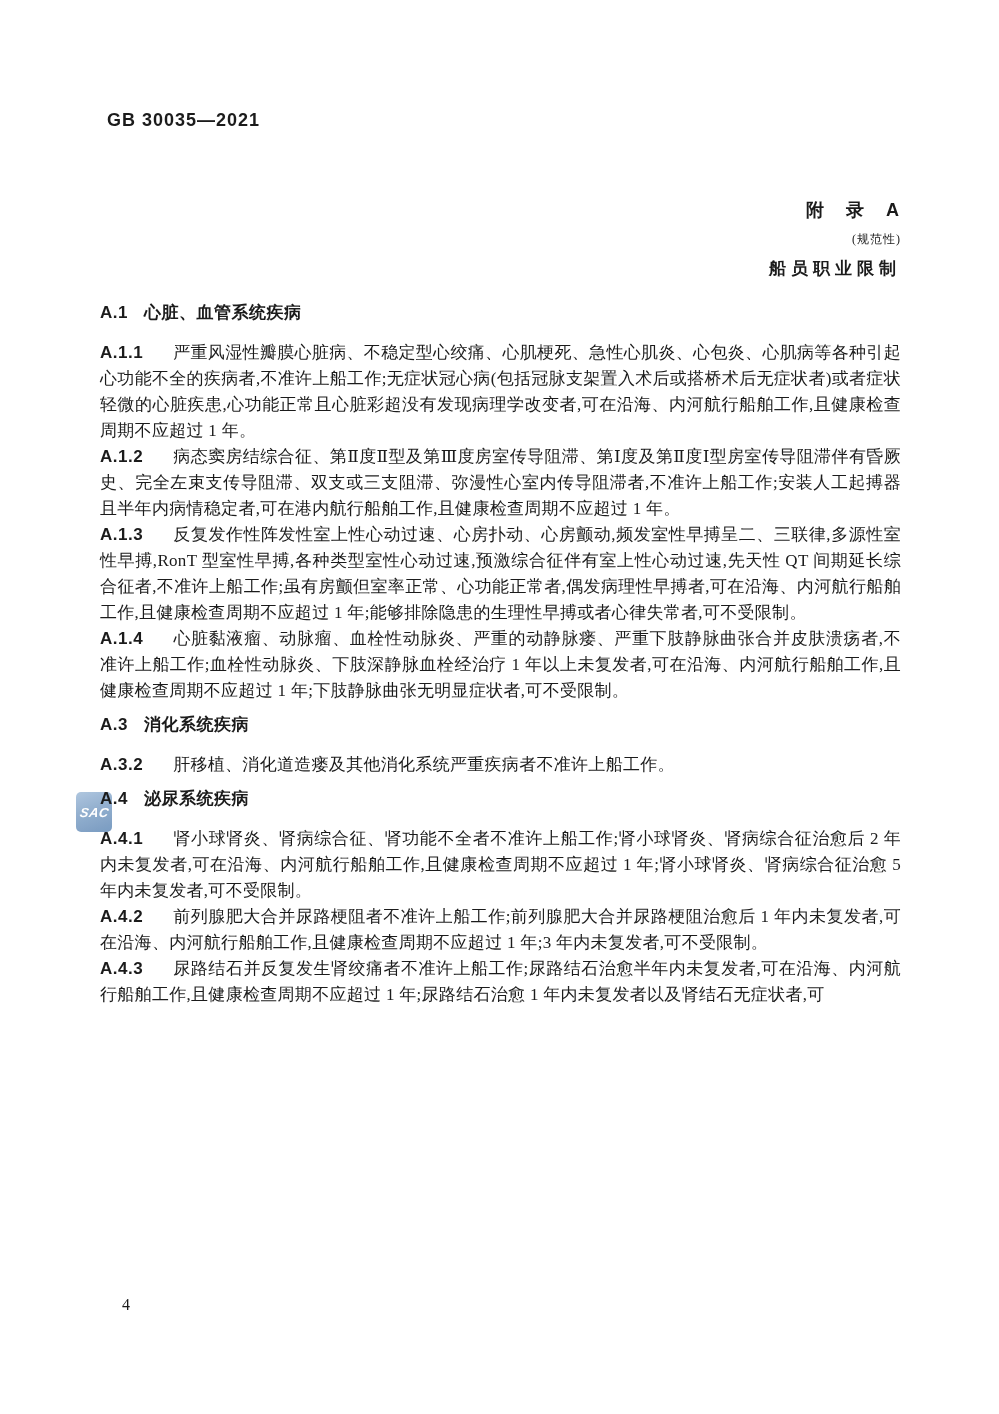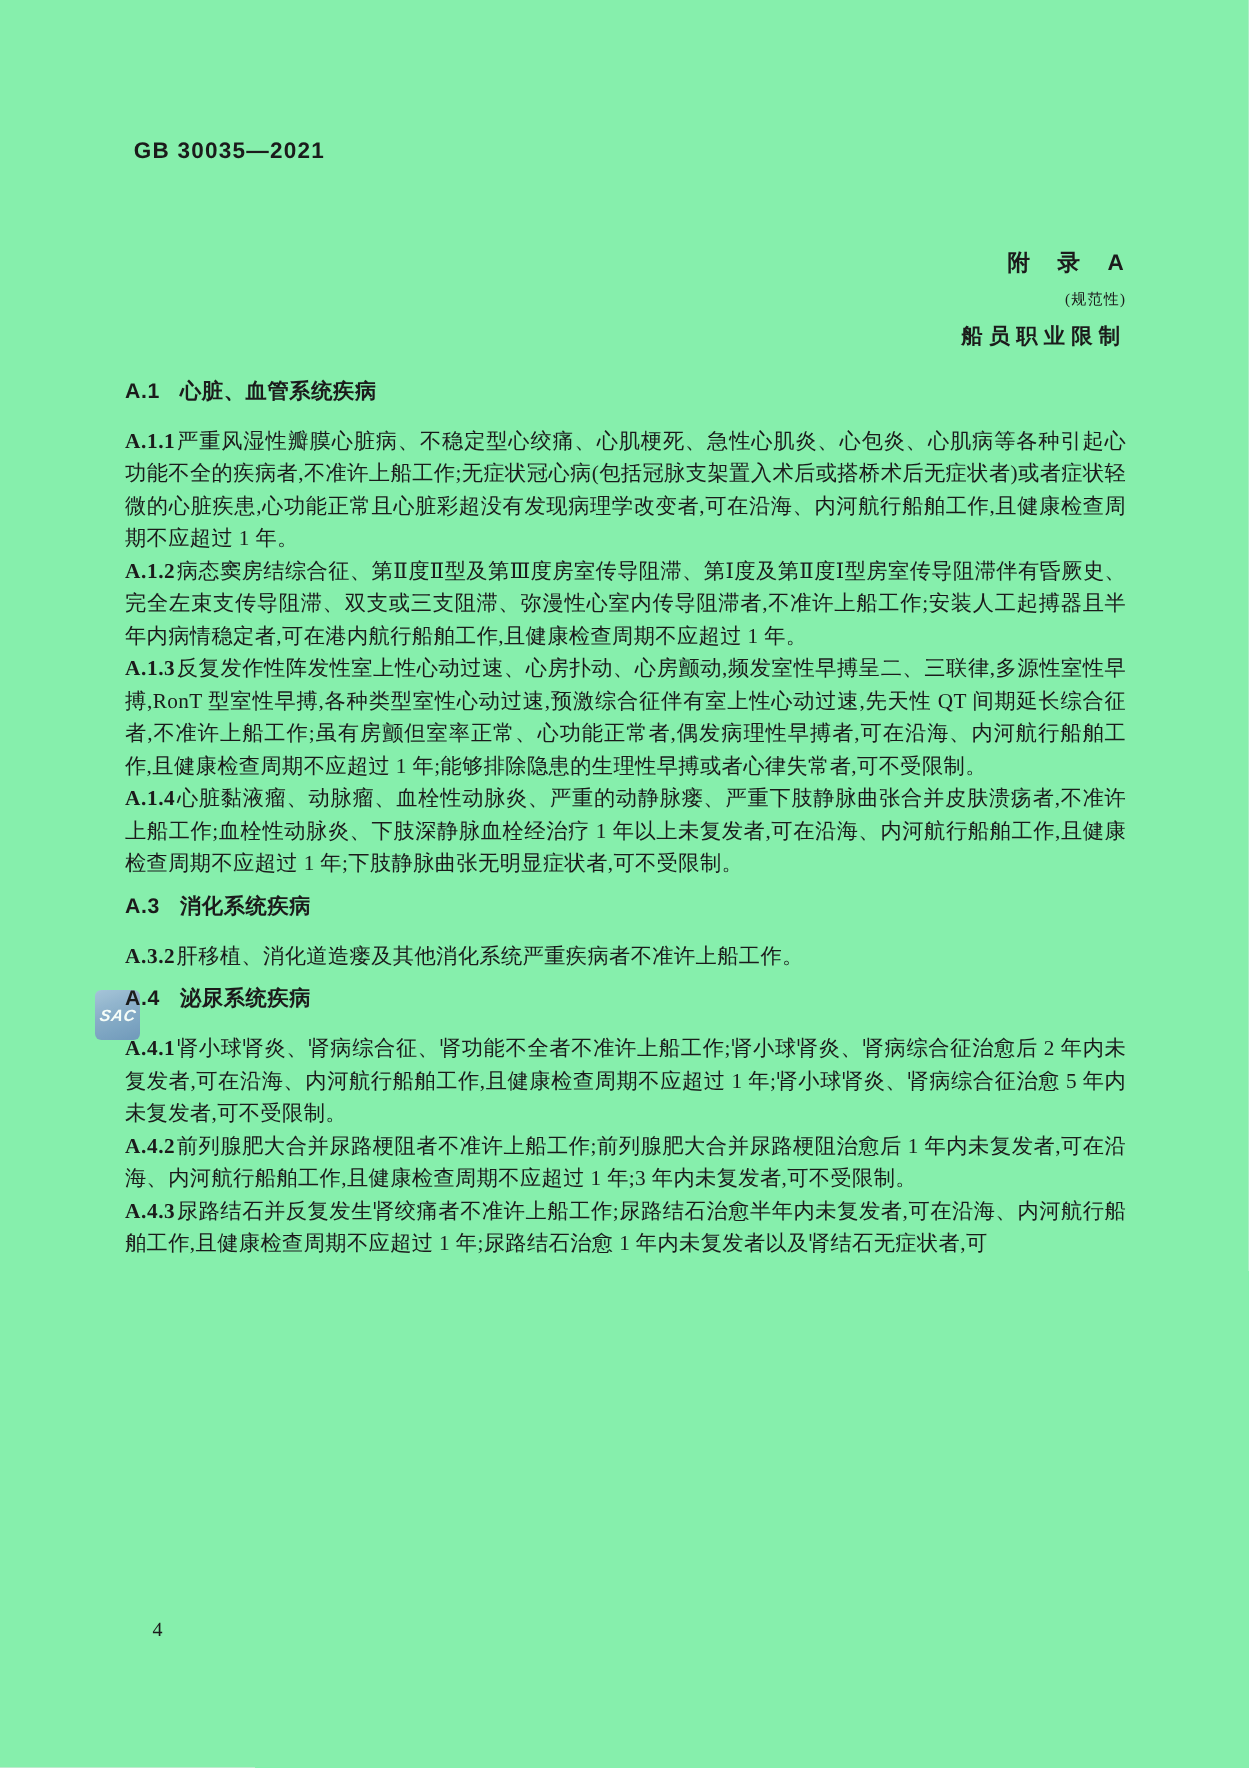--- a/index.html
+++ b/index.html
@@ -5,21 +5,21 @@
   html, body {
     margin: 0;
     padding: 0;
     background: #e8e8e8;
   }
   .page {
     position: relative;
     width: 999px;
     height: 1414px;
     margin: 0 auto;
-    background: #86efac;
+    background: #ffffff;
     color: #1b1b1b;
     font-family: "Liberation Serif", "DejaVu Serif", serif;
     overflow: hidden;
   }
   .doc-header {
     position: absolute;
     left: 107px;
     top: 110px;
     font-family: "Liberation Sans", "DejaVu Sans", sans-serif;
     font-weight: bold;
@@ -75,23 +75,23 @@
     margin: 0;
     font-size: 17px;
     line-height: 26px;
     text-align: justify;
     letter-spacing: 0.3px;
   }
   .para.indent {
     text-indent: 2em;
   }
   .plabel {
-    font-family: Liberation Serif, serif;
+    font-family: Liberation Sans, sans-serif;
     font-weight: bold;
-    margin-right: 1px;
+    margin-right: 30px;
     letter-spacing: 0.5px;
   }
   .page-number {
     position: absolute;
     left: 122px;
     top: 1296px;
     font-size: 16px;
   }
   .watermark {
     position: absolute;

